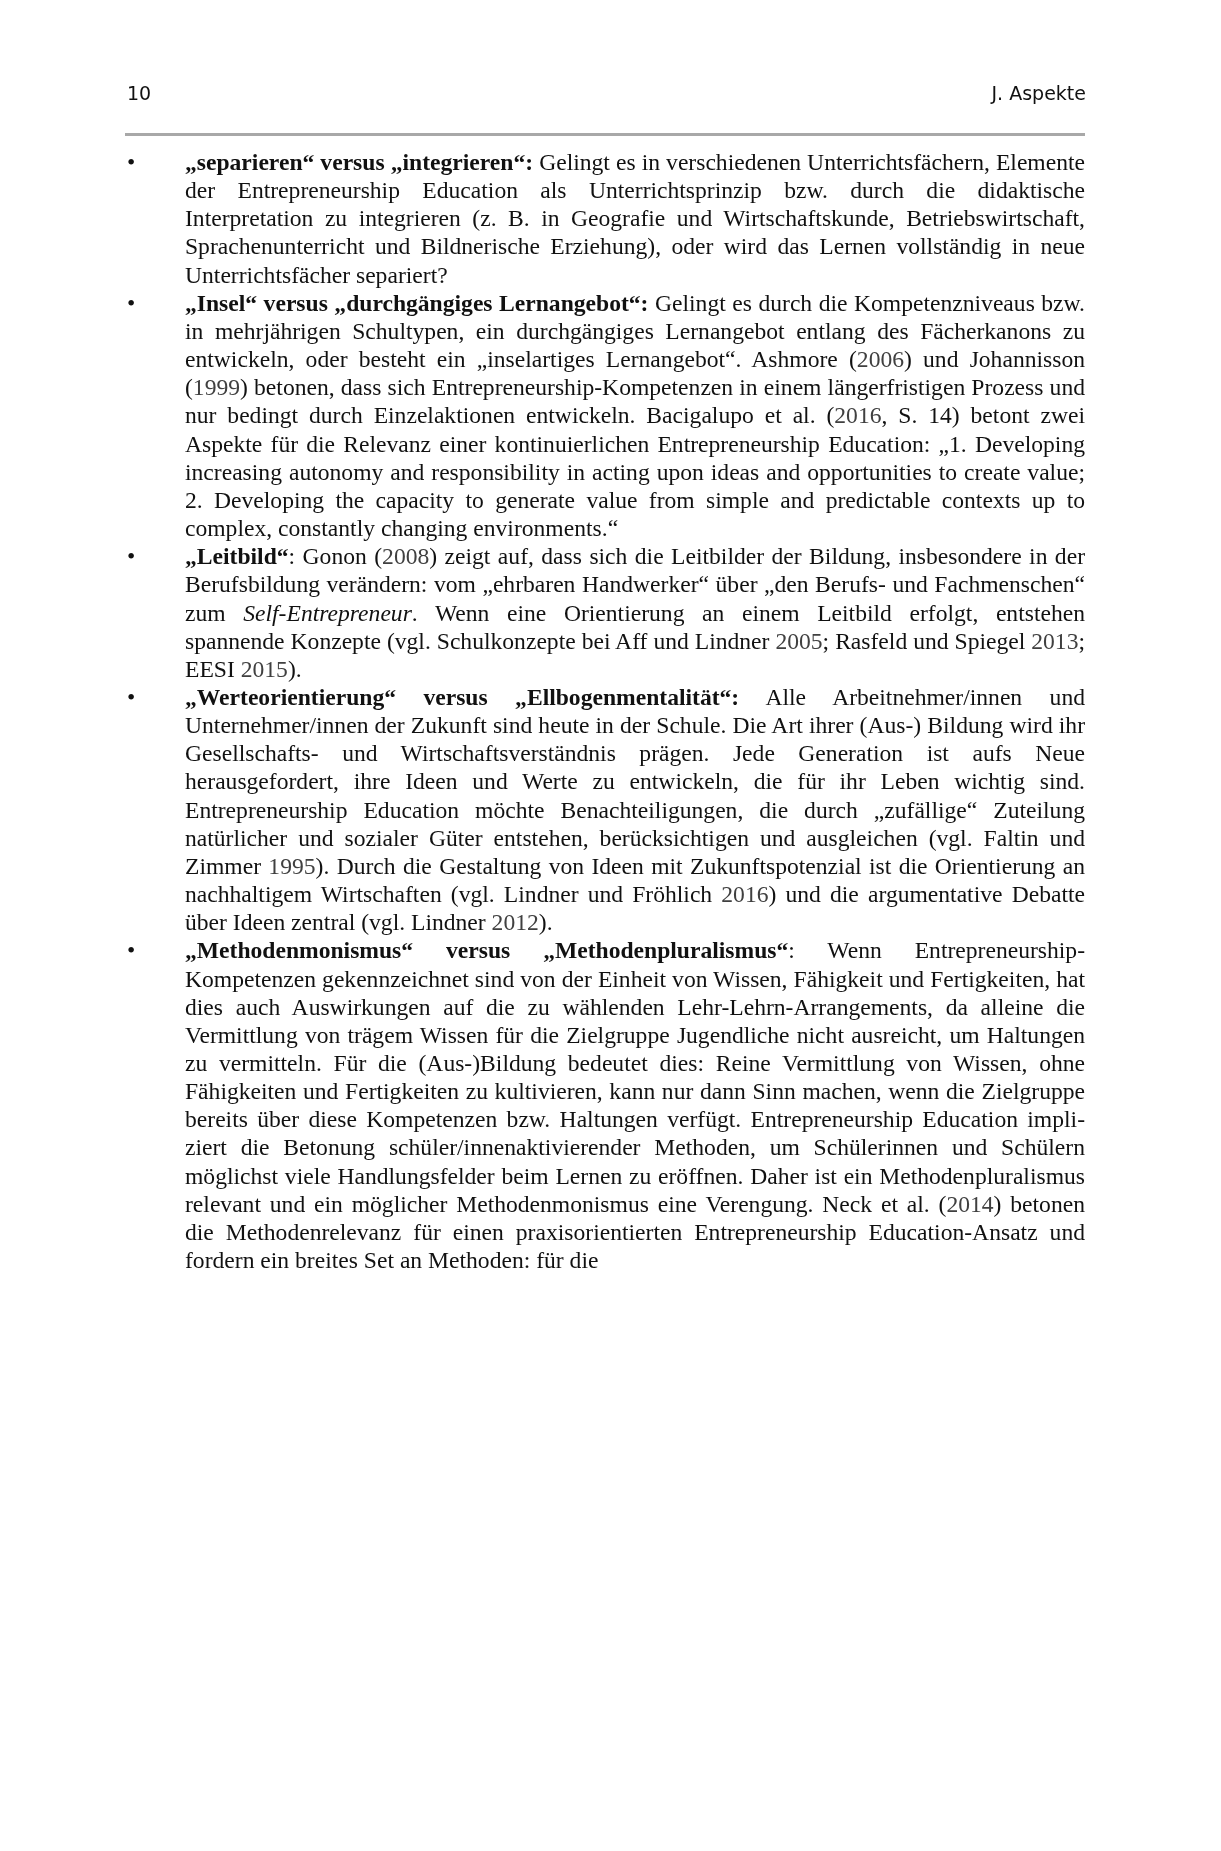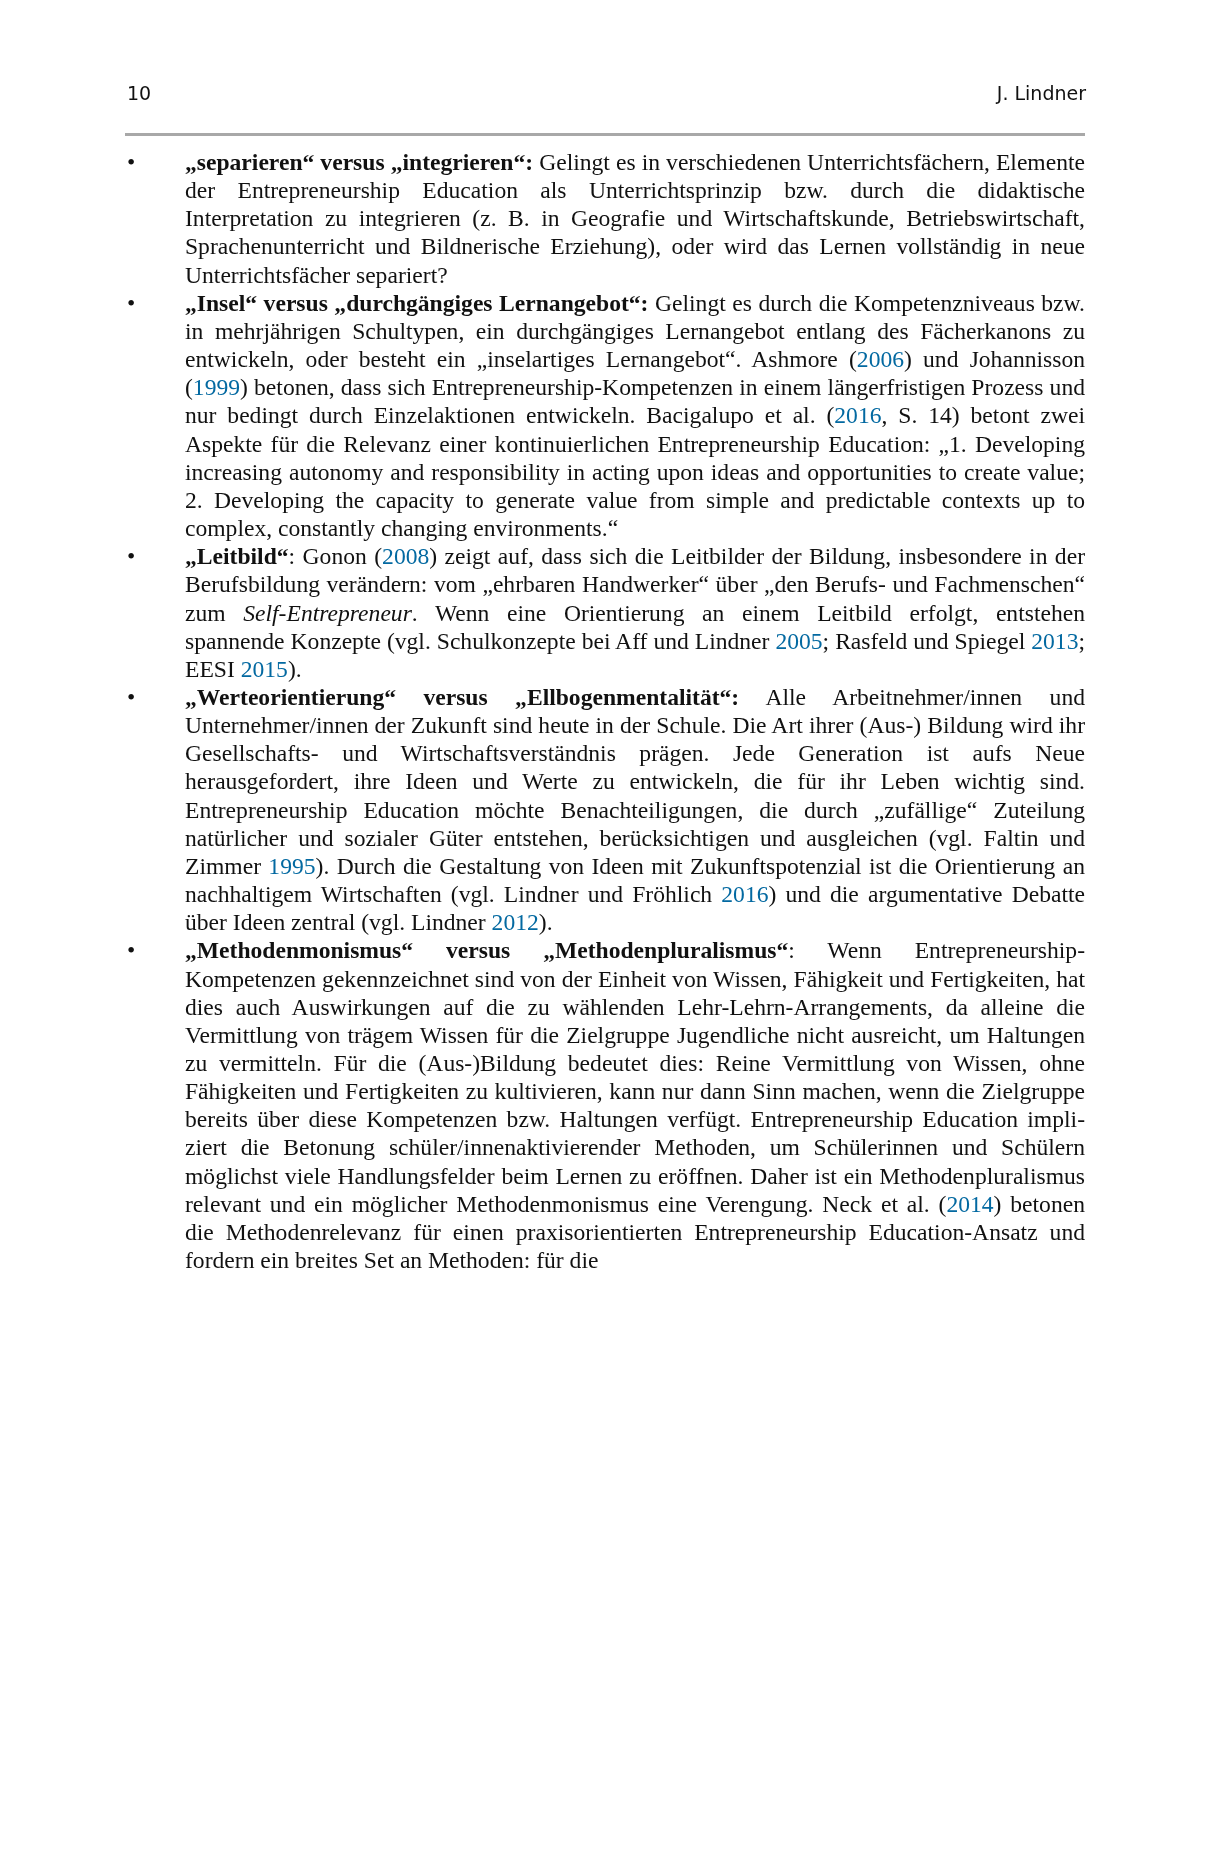--- a/index.html
+++ b/index.html
@@ -19,29 +19,29 @@
     font-family: "Liberation Serif", serif; font-size: 23.6px; line-height: 28.15px;
     color: #111;
   }
   ul.items { list-style: none; margin: 0; padding: 0; }
   ul.items li {
     position: relative; padding-left: 60px; text-align: justify;
     hyphens: manual;
   }
   .bullet { position: absolute; left: 2px; top: 0; }
   .lead { font-weight: bold; }
-  .cite { color: #0369a1; text-decoration: none; }
+  .cite { color: #404040; text-decoration: none; }
   em { }
 </style>
 </head>
 <body>
 
 <div class="page-header">
   <span class="page-number">10</span>
-  <span class="running-head">J. Lindner</span>
+  <span class="running-head">J. Aspekte</span>
 </div>
 <div class="header-rule"></div>
 
 <div class="body-text">
   <ul class="items">
     <li>
       <span class="bullet">•</span>
       <span class="lead">„separieren“ versus „integrieren“:</span><span> Gelingt es in verschiedenen Unterrichts­fächern, Elemente der Entrepreneurship Education als Unterrichtsprinzip bzw. durch die didaktische Interpretation zu integrieren (z. B. in Geografie und Wirt­schaftskunde, Betriebswirtschaft, Sprachenunterricht und Bildnerische Erzie­hung), oder wird das Lernen vollständig in neue Unterrichtsfächer separiert?</span>
     </li>
     <li>

